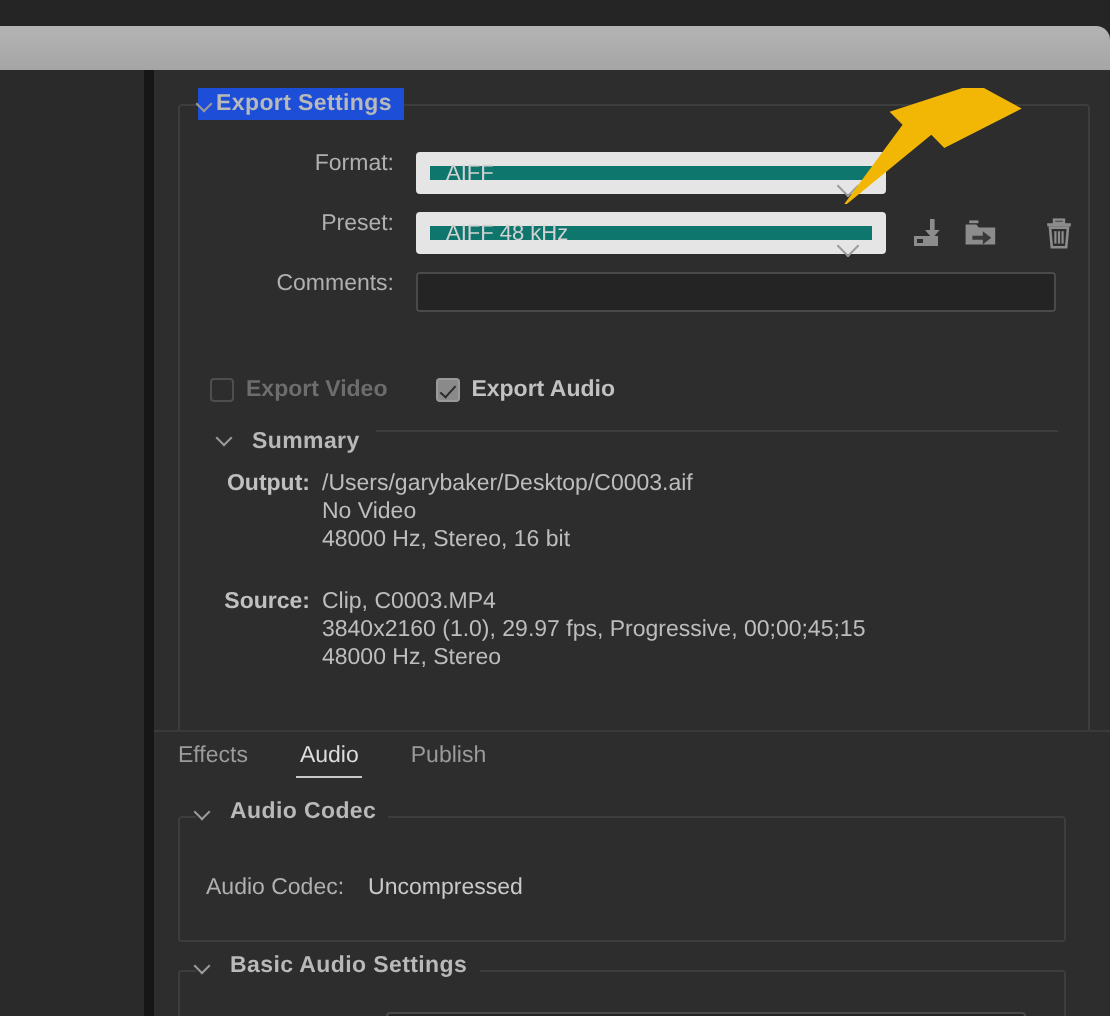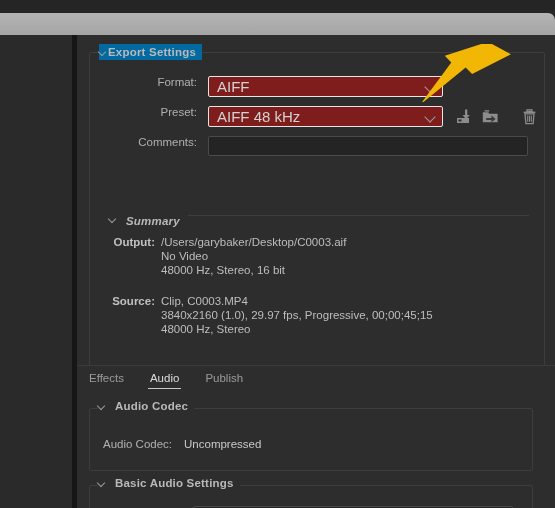--- a/index.html
+++ b/index.html
@@ -65,21 +65,21 @@
     border: 1px solid #3d3d3d;
     border-radius: 2px;
     box-sizing: border-box;
   }
   .group-header {
     position: absolute;
     top: -9px; left: 9px;
     display: flex;
     align-items: center;
     gap: 0;
-    background: #0369a1;
+    background: #1d4ed8;
     padding: 0 6px 0 0;
     height: 16px;
   }
   .group-title {
     font-size: 11.5px;
     font-weight: bold;
     color: #b9b9b9;
     letter-spacing: 0.2px;
     white-space: nowrap;
   }
@@ -106,28 +106,28 @@
   }
   .field-label {
     font-size: 11.5px;
     color: #b0b0b0;
     text-align: right;
     white-space: nowrap;
   }
   .dropdown {
     position: relative;
     box-sizing: border-box;
-    background: #7f1d1d;
-    border: 1px solid #e5e5e5;
+    background: #0f766e;
+    border: 7px solid #e5e5e5;
     border-radius: 2px;
     height: 21px;
     display: flex;
     align-items: center;
     padding: 0 20px 0 8px;
-    font-size: 15px;
+    font-size: 11px;
     color: #d2d2d2;
     cursor: default;
   }
   .chev {
     position: absolute;
     right: 8px; top: 6px;
     width: 7px; height: 7px;
     border-right: 1.4px solid #9c9c9c;
     border-bottom: 1.4px solid #9c9c9c;
     transform: rotate(45deg);
@@ -303,23 +303,33 @@
         </svg>
       </div>
     </div>
 
     <div class="row" style="left:40px; top:101px; width:430px;">
       <span class="field-label" style="width:80px;">Comments:</span>
       <input class="textinput" style="margin-left: 11px; width: 320px;" value="" placeholder="">
     </div>
 
 
+    <div class="row" style="left:28px; top:154px;">
+      <div class="cbrow">
+        <span class="cbox disabled"></span>
+        <span class="cb-label dim">Export Video</span>
+      </div>
+      <div class="cbrow" style="margin-left:24px;">
+        <span class="cbox checked"></span>
+        <span class="cb-label">Export Audio</span>
+      </div>
+    </div>
 
     <div style="position:absolute; left:32px; top:180px; width:420px;">
-      <div style="display:flex; gap:8px;font-style:italic;">
+      <div style="display:flex; gap:8px;">
         <span class="twisty"></span>
         <span class="group-title">Summary</span>
         <span style="flex:1; height:1px; background:#3d3d3d;"></span>
       </div>
 
       <div style="display:flex; margin-top:9px;">
         <span class="sum-key" style="width:46px;">Output:</span>
         <div style="margin-left:6px;">
           <div class="sum-val">/Users/garybaker/Desktop/C0003.aif</div>
           <div class="sum-val" style="margin-top:2px;">No Video</div>

